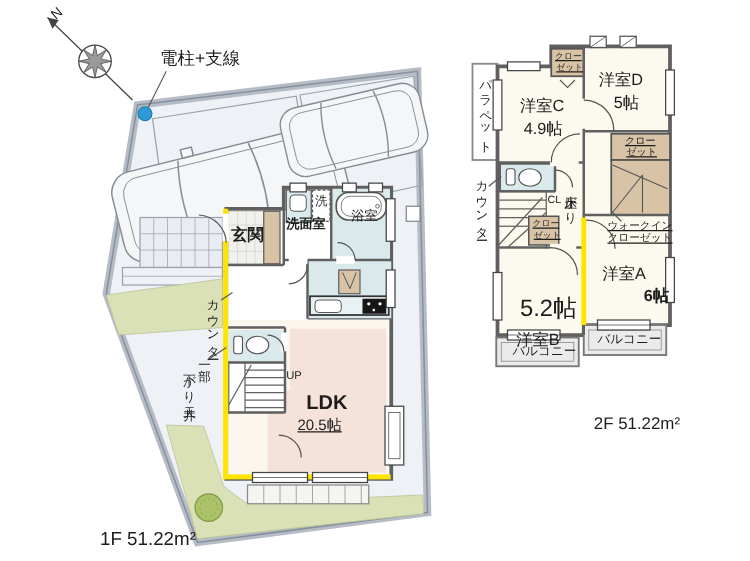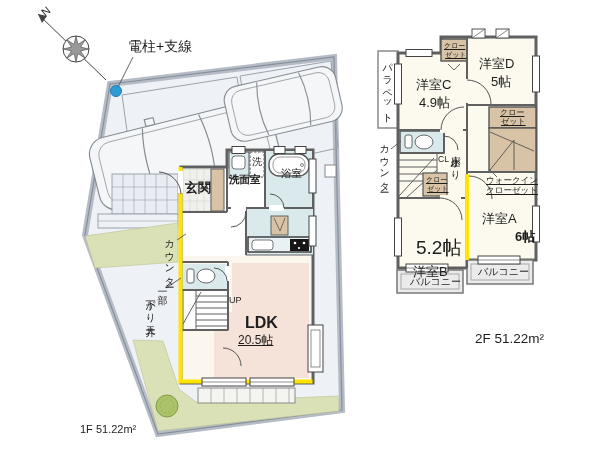--- a/index.html
+++ b/index.html
@@ -287,21 +287,21 @@
 <div class="lbl" style="left:185px;top:181px;font-size:13px;font-weight:bold;">玄関</div>
 <div class="lbl" style="left:252px;top:157px;font-size:10px;">洗</div>
 <div class="lbl" style="left:229px;top:174px;font-size:10.5px;font-weight:bold;">洗面室</div>
 <div class="lbl" style="left:281px;top:168px;font-size:10.5px;">浴室</div>
 <div class="lbl v" style="left:164px;top:232px;font-size:10px;">カウンター</div>
 <div class="lbl v" style="left:157px;top:286px;font-size:10px;">一部</div>
 <div class="lbl v" style="left:145px;top:292px;font-size:10px;">下がり天井</div>
 <div class="lbl" style="left:229px;top:296px;font-size:9px;">UP</div>
 <div class="lbl" style="left:245px;top:315px;font-size:16px;font-weight:bold;">LDK</div>
 <div class="lbl" style="left:238px;top:334px;font-size:12px;text-decoration:underline;">20.5帖</div>
-<div class="lbl" style="left:80px;top:424px;font-size:11px;">1F 51.22m²</div>
+<div class="lbl" style="left:80px;top:424px;font-size:15px;">1F 51.22m²</div>
 
 <div class="lbl v" style="left:382px;top:56px;font-size:10px;">パラペット</div>
 <div class="lbl" style="left:416px;top:78px;font-size:13px;">洋室C</div>
 <div class="lbl" style="left:419px;top:96px;font-size:13px;">4.9帖</div>
 <div class="lbl" style="left:479px;top:57px;font-size:13px;">洋室D</div>
 <div class="lbl" style="left:491px;top:75px;font-size:13px;">5帖</div>
 <div class="lbl tiny" style="left:444px;top:42px;font-size:7px;">クロー</div>
 <div class="lbl tiny" style="left:445px;top:51px;font-size:7px;">ゼット</div>
 <div class="lbl tiny" style="left:500px;top:109px;font-size:8px;">クロー</div>
 <div class="lbl tiny" style="left:501px;top:118px;font-size:8px;">ゼット</div>

